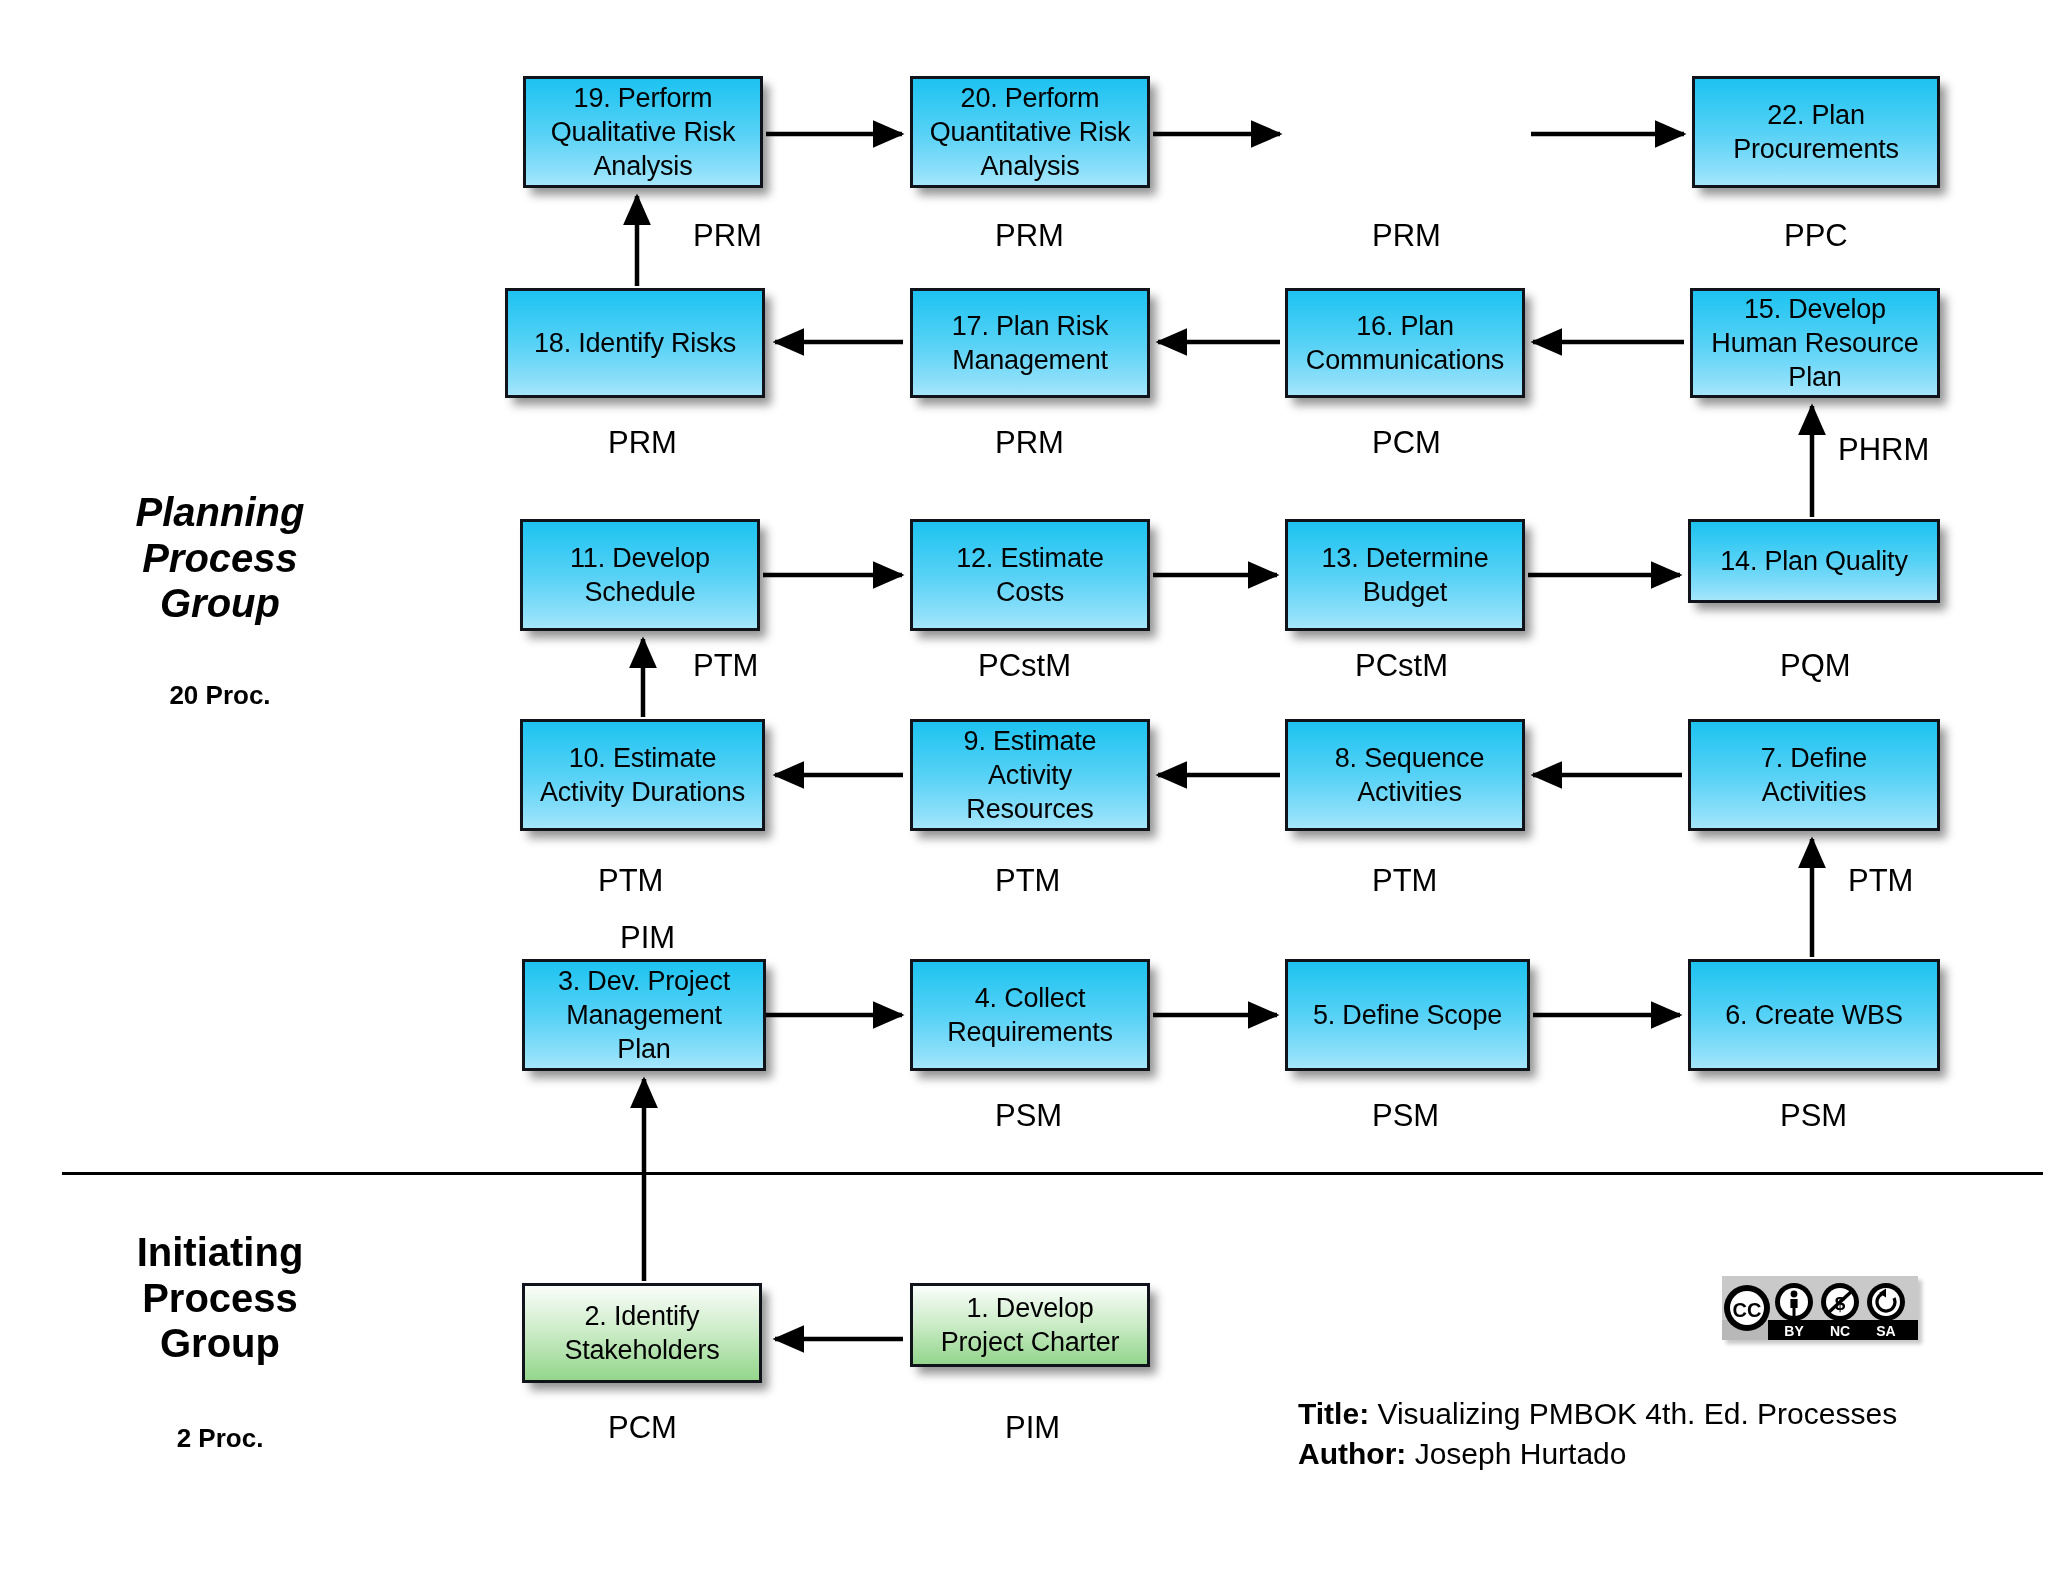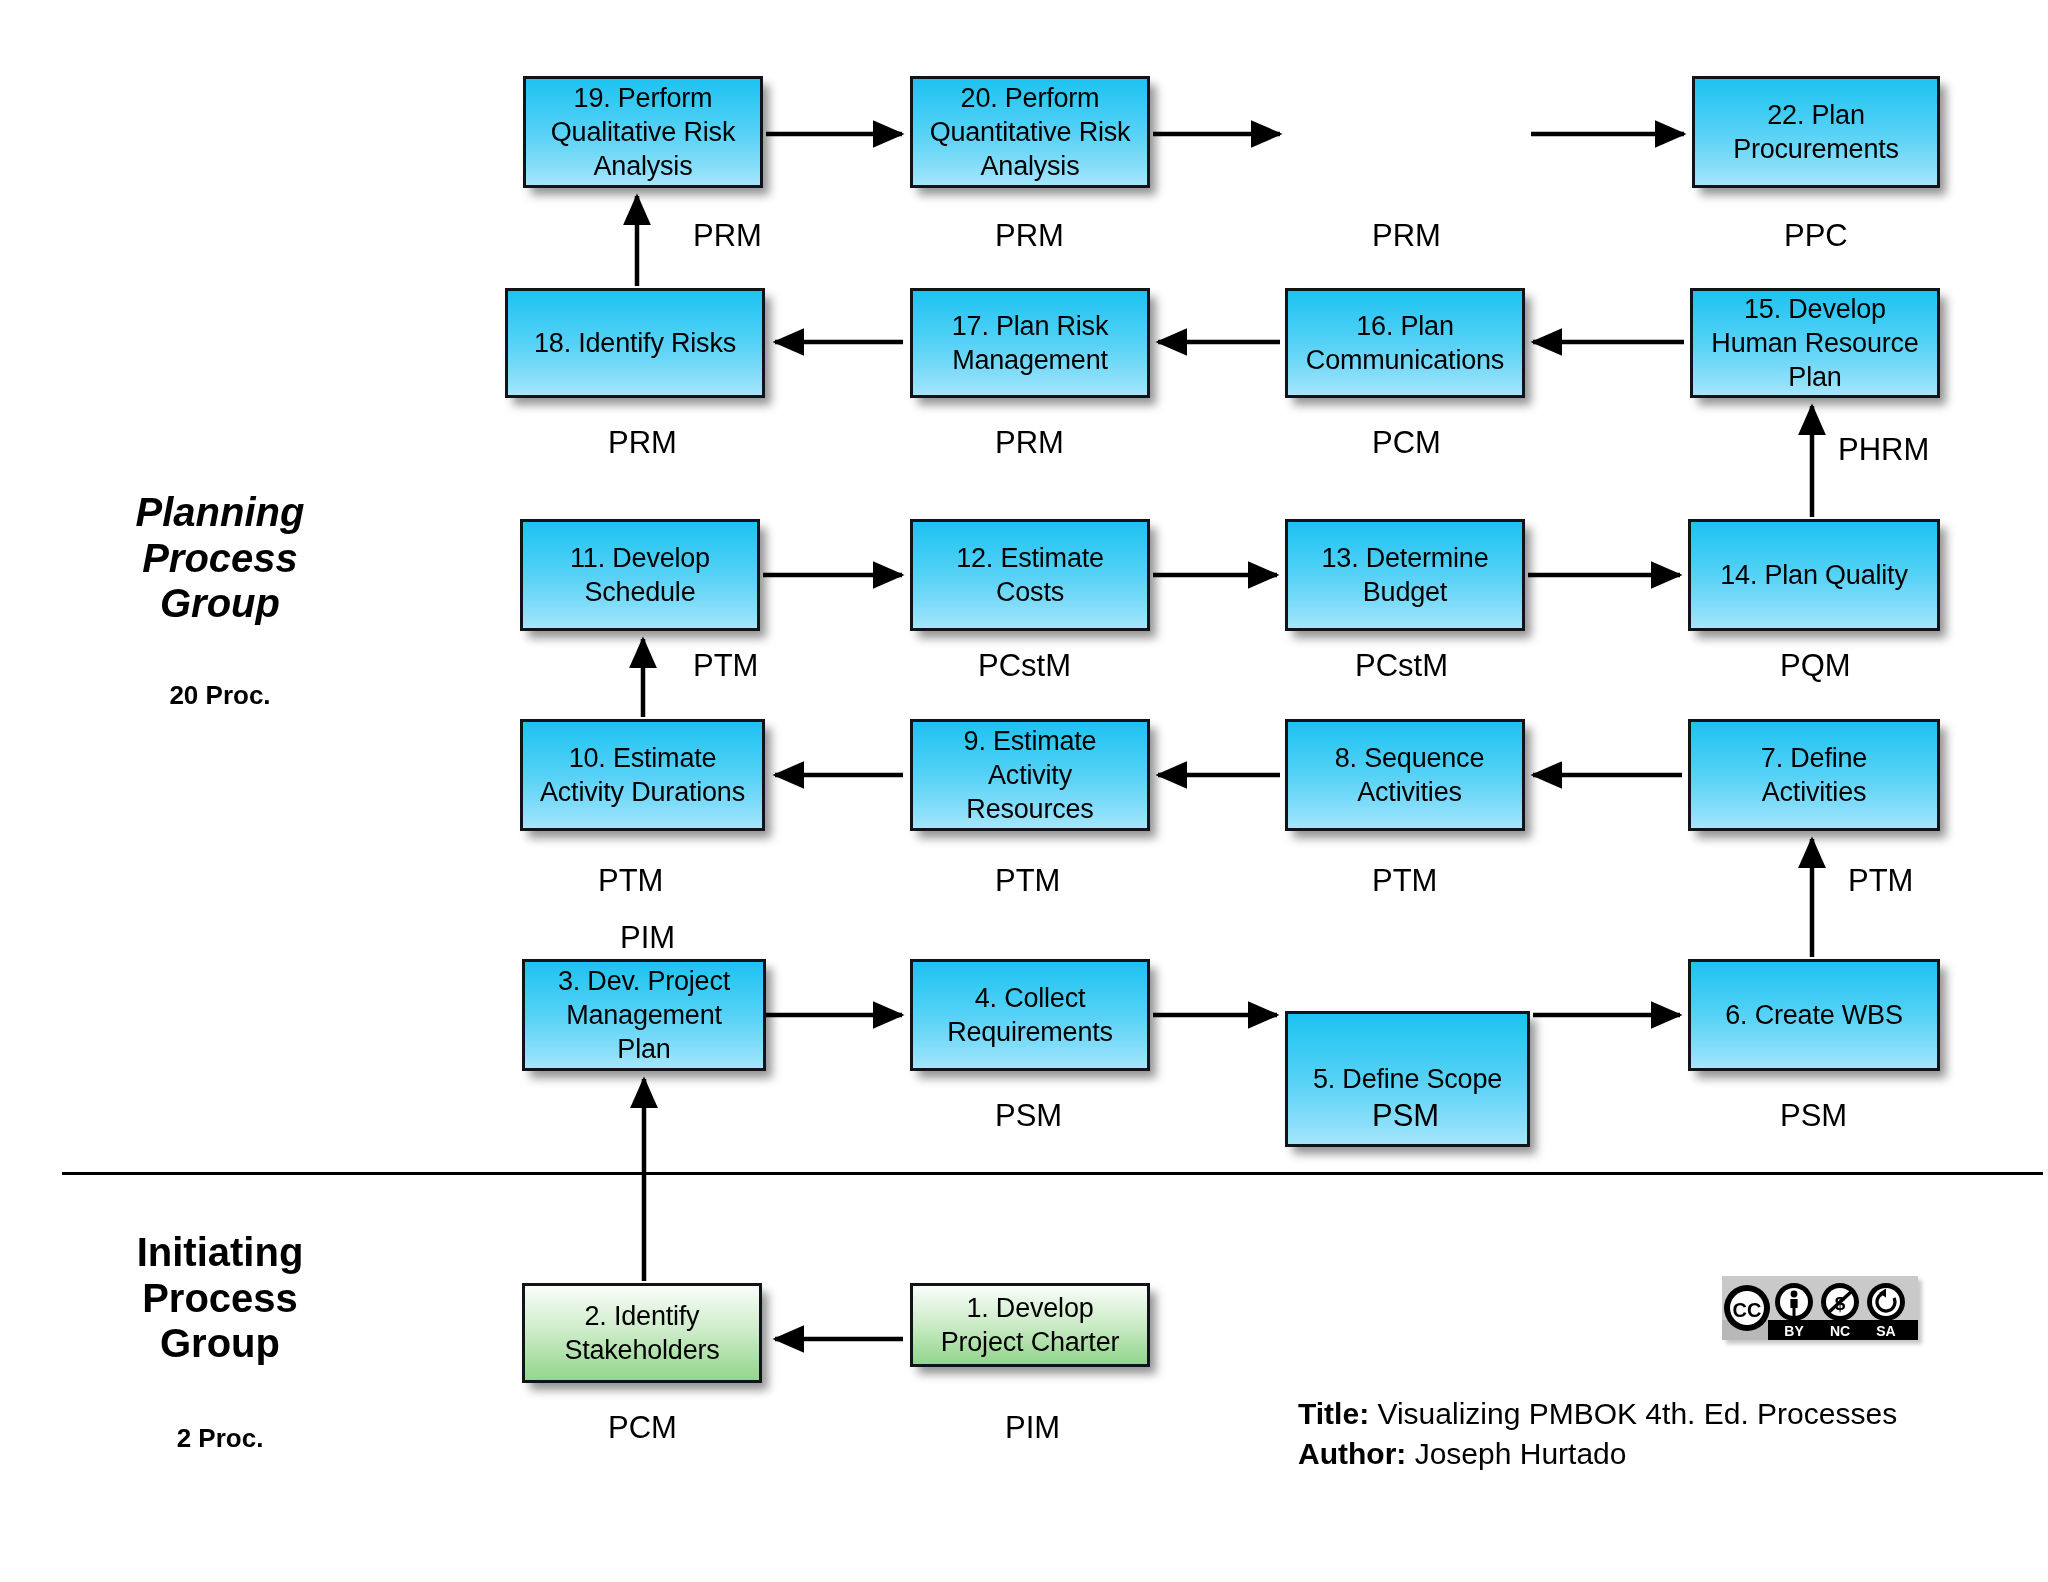--- a/index.html
+++ b/index.html
@@ -196,21 +196,21 @@
   <div class="ka" style="left:978px;top:648px;">PCstM</div>
 
   <div class="node blue" style="left:1285px;top:519px;width:240px;height:112px;">
     <div>
       <span>13. Determine</span>
       <span>Budget</span>
     </div>
   </div>
   <div class="ka" style="left:1355px;top:648px;">PCstM</div>
 
-  <div class="node blue" style="left:1688px;top:519px;width:252px;height:112px;">
+  <div class="node blue" style="left:1688px;top:519px;width:252px;height:84px;">
     <div>
       <span>14. Plan Quality</span>
     </div>
   </div>
   <div class="ka" style="left:1780px;top:648px;">PQM</div>
 
   <div class="node blue" style="left:520px;top:719px;width:245px;height:112px;">
     <div>
       <span>10. Estimate</span>
       <span>Activity Durations</span>
@@ -254,21 +254,21 @@
   </div>
 
   <div class="node blue" style="left:910px;top:959px;width:240px;height:112px;">
     <div>
       <span>4. Collect</span>
       <span>Requirements</span>
     </div>
   </div>
   <div class="ka" style="left:995px;top:1098px;">PSM</div>
 
-  <div class="node blue" style="left:1285px;top:1011px;width:245px;height:136px;">
+  <div class="node blue" style="left:1285px;top:959px;width:245px;height:112px;">
     <div>
       <span>5. Define Scope</span>
     </div>
   </div>
   <div class="ka" style="left:1372px;top:1098px;">PSM</div>
 
   <div class="node blue" style="left:1688px;top:959px;width:252px;height:112px;">
     <div>
       <span>6. Create WBS</span>
     </div>

